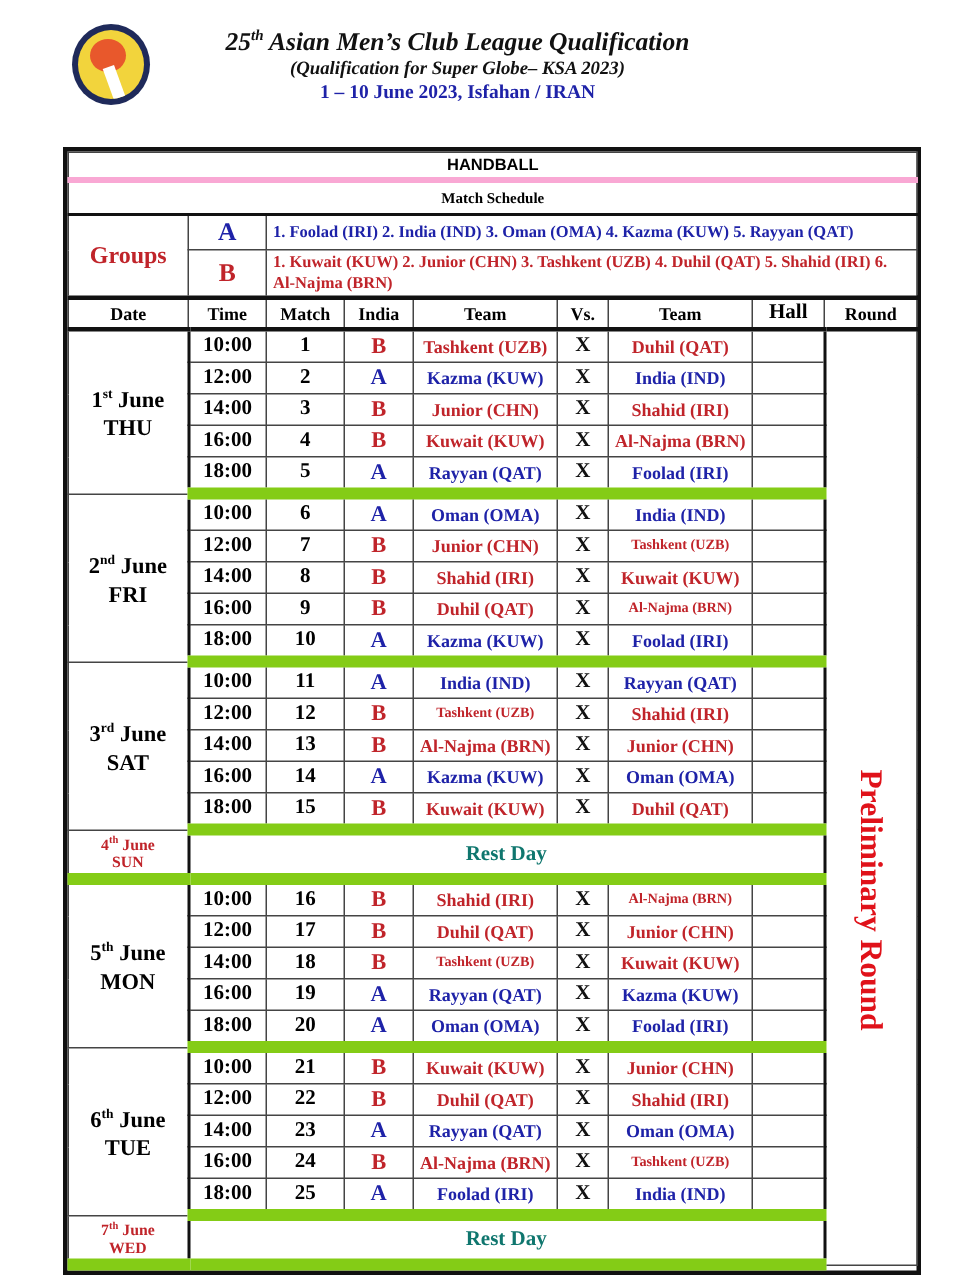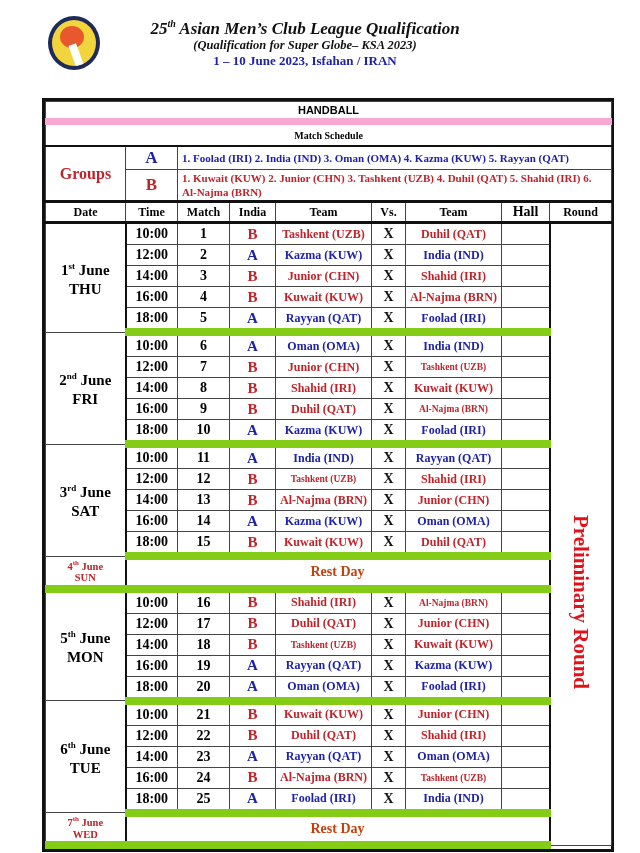--- a/index.html
+++ b/index.html
@@ -12,21 +12,21 @@
   .logo-arm { position:absolute; left:20px; top:24px; width:8px; height:22px; background:#fff; transform:rotate(-20deg); }
   .title { position:absolute; left:0; width:640px; text-align:center; font-style:italic; font-weight:bold; }
   .t1 { top:18px; font-size:17px; color:#111; left:-15px; }
   .t1 sup { font-size:10px; }
   .t2 { top:38px; font-size:12.5px; color:#111; left:-15px; }
   .t3 { top:53px; font-size:13px; color:#1e22a8; font-style:normal; left:-15px; }
 
   .sheet { position:absolute; left:42px; top:98px; width:572px; border:3px solid #111; box-sizing:border-box; }
   table { border-collapse:collapse; width:100%; table-layout:fixed; }
   td, th { border:1px solid #444; padding:0; text-align:center; font-weight:bold; font-size:13px; height:20px; overflow:hidden; white-space:nowrap; }
-  .banner td { font-family:"Liberation Sans", sans-serif; font-size:11px; height:16px; border-bottom:7px solid #f9a8d4; }
+  .banner td { font-family:"Liberation Sans", sans-serif; font-size:11px; height:16px; border-bottom:4px solid #f9a8d4; }
   .banner2 td { font-size:10px; height:20px; border-bottom:2px solid #111; }
   .grp-label { color:#c0242a; font-size:16px; }
   .grp-letter-a { color:#1e22a8; font-size:17px; }
   .grp-letter-b { color:#c0242a; font-size:17px; }
   .grp-list { text-align:left; font-size:11px; white-space:normal; line-height:14px; padding:1px 4px; }
   .grp-list.a { color:#1e22a8; }
   .grp-list.b { color:#c0242a;margin-top:37px; }
   .head th { font-size:12px; height:18px; border-top:3px solid #111; border-bottom:3px solid #111;margin-left:45px; }
   .head th.hall { font-size:14px; }
   .date { font-size:15px; line-height:19px; white-space:normal; border-right:2px solid #111; }
@@ -34,21 +34,21 @@
   .time { font-size:14px; }
   .match { font-size:14px; }
   .A { color:#1e22a8; }
   .B { color:#c0242a; }
   .team { font-size:12px; }
   .team.small { font-size:9.5px; }
   .vs { font-size:14px; color:#111; }
   .dayend td { border-bottom:8px solid #84cc16; }
   .rest-date { color:#c0242a; font-size:10.5px; line-height:12px; white-space:normal; border-right:2px solid #111; }
   .rest-date sup { font-size:7px; }
-  .rest-day { color:#c2410c; font-size:14px; }
+  .rest-day { color:#0f766e; font-size:14px; }
   .round { border-left:2px solid #111; vertical-align:middle; }
   .round-text { writing-mode:vertical-rl; color:#e0121a; font-size:21px; font-weight:bold; display:inline-block; margin-top:140px; }
   .hallcell { border-right:2px solid #111; }
 </style>
 </head>
 <body>
 
 <div class="header">
   <div class="logo">
     <div class="logo-inner">

